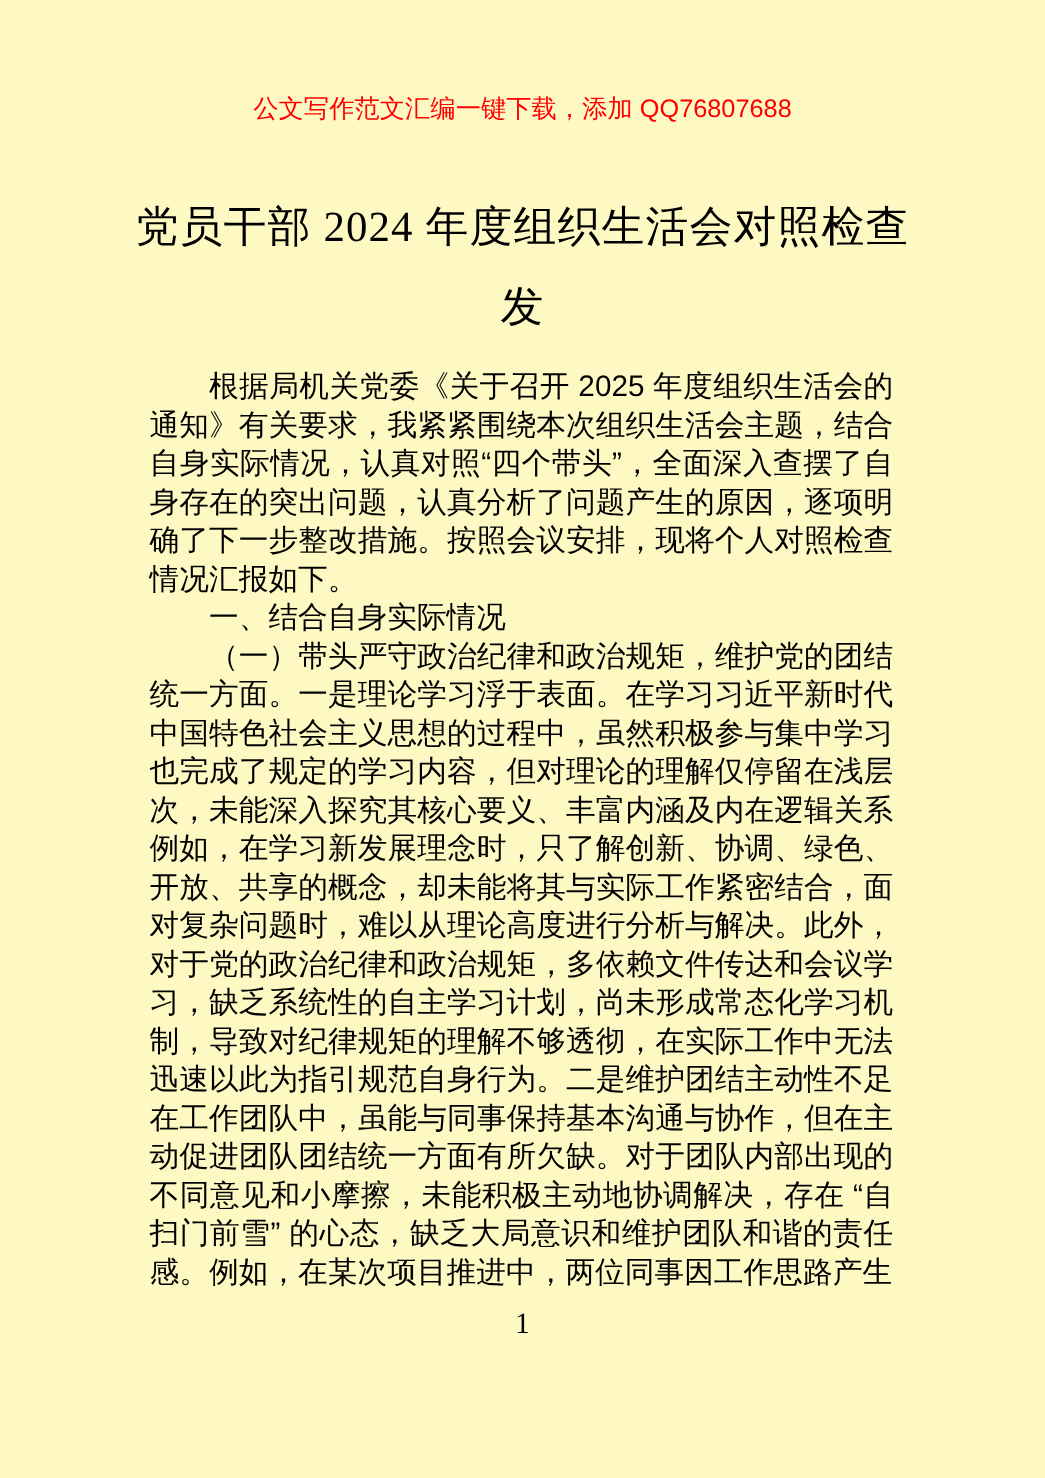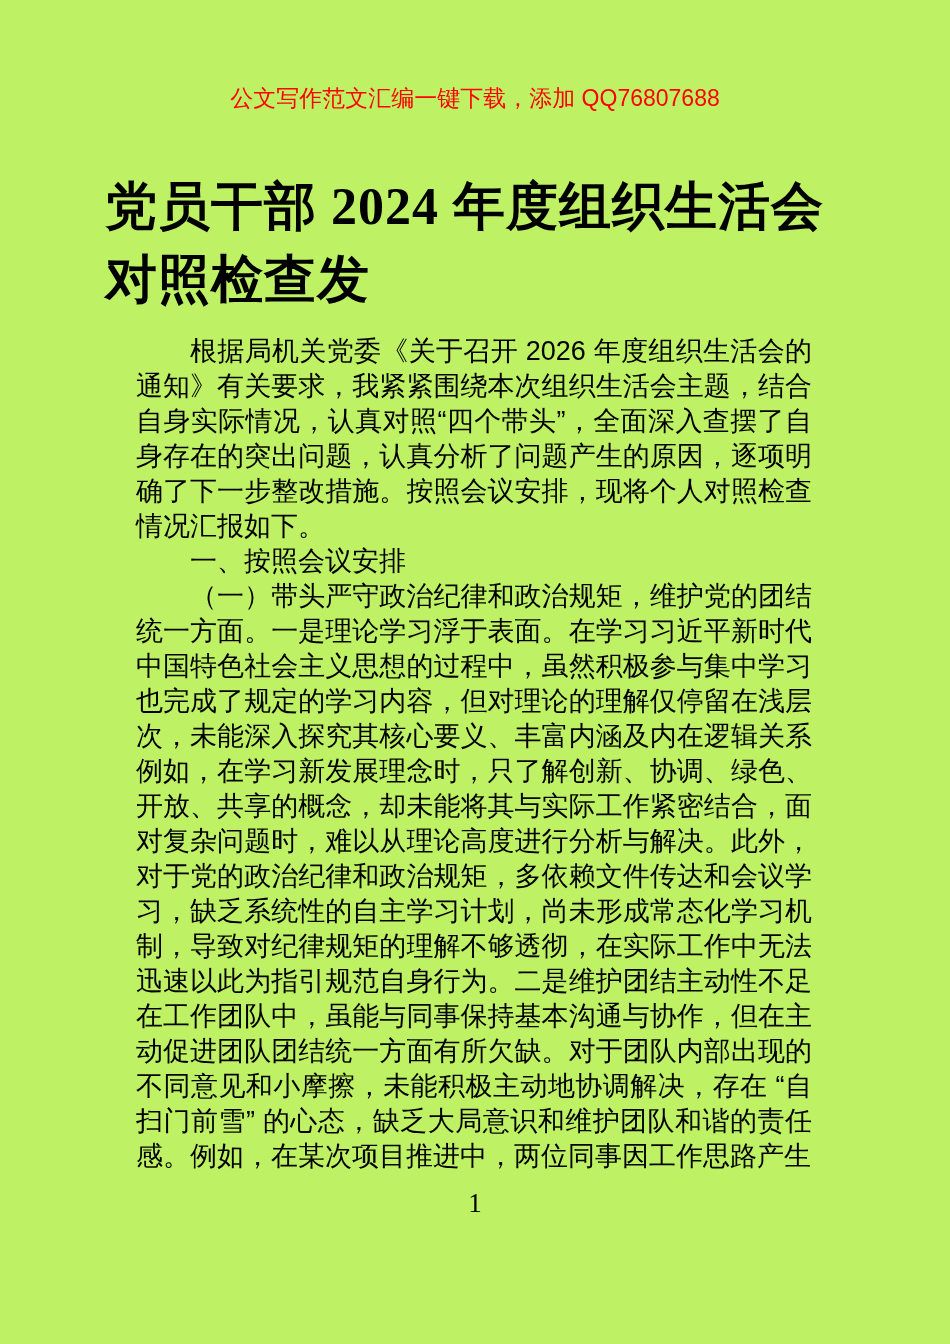--- a/index.html
+++ b/index.html
@@ -4,45 +4,45 @@
 <style>
   html, body {
     margin: 0;
     padding: 0;
     background: #ffffff;
   }
   .page {
     position: relative;
     width: 950px;
     height: 1344px;
-    background: #bef264;
+    background: #fef9c3;
     overflow: hidden;
     font-family: "Liberation Sans", sans-serif;
     color: #000000;
   }
   .header-note {
     position: absolute;
     top: 84px;
     left: 0;
     width: 100%;
     text-align: center;
     font-size: 23px;
     line-height: 28px;
     color: #ff0000;
     font-family: "Liberation Sans", sans-serif;
   }
   .doc-title {
     position: absolute;
     top: 170px;
     left: 105px;
     width: 740px;
-    text-align: left;
+    text-align: center;
     font-family: "Liberation Serif", serif;
-    font-weight: 700;
-    font-size: 52px;
+    font-weight: 400;
+    font-size: 39px;
     line-height: 73px;
     letter-spacing: 1px;
   }
   .doc-title .title-line {
     display: block;
   }
   .doc-body {
     position: absolute;
     top: 334px;
     left: 136px;
@@ -73,20 +73,20 @@
 
 <div class="page">
 
   <div class="header-note">公文写作范文汇编一键下载，添加 QQ76807688</div>
 
   <div class="doc-title">
     <span class="title-line">党员干部 2024 年度组织生活会对照检查发</span>
   </div>
 
   <div class="doc-body">
-    <p>根据局机关党委《关于召开 2026 年度组织生活会的通知》有关要求，我紧紧围绕本次组织生活会主题，结合自身实际情况，认真对照“四个带头”，全面深入查摆了自身存在的突出问题，认真分析了问题产生的原因，逐项明确了下一步整改措施。按照会议安排，现将个人对照检查情况汇报如下。</p>
-    <p>一、按照会议安排</p>
+    <p>根据局机关党委《关于召开 2025 年度组织生活会的通知》有关要求，我紧紧围绕本次组织生活会主题，结合自身实际情况，认真对照“四个带头”，全面深入查摆了自身存在的突出问题，认真分析了问题产生的原因，逐项明确了下一步整改措施。按照会议安排，现将个人对照检查情况汇报如下。</p>
+    <p>一、结合自身实际情况</p>
     <p>（一）带头严守政治纪律和政治规矩，维护党的团结统一方面。一是理论学习浮于表面。在学习习近平新时代中国特色社会主义思想的过程中，虽然积极参与集中学习也完成了规定的学习内容，但对理论的理解仅停留在浅层次，未能深入探究其核心要义、丰富内涵及内在逻辑关系例如，在学习新发展理念时，只了解创新、协调、绿色、开放、共享的概念，却未能将其与实际工作紧密结合，面对复杂问题时，难以从理论高度进行分析与解决。此外，对于党的政治纪律和政治规矩，多依赖文件传达和会议学习，缺乏系统性的自主学习计划，尚未形成常态化学习机制，导致对纪律规矩的理解不够透彻，在实际工作中无法迅速以此为指引规范自身行为。二是维护团结主动性不足在工作团队中，虽能与同事保持基本沟通与协作，但在主动促进团队团结统一方面有所欠缺。对于团队内部出现的不同意见和小摩擦，未能积极主动地协调解决，存在 “自扫门前雪” 的心态，缺乏大局意识和维护团队和谐的责任感。例如，在某次项目推进中，两位同事因工作思路产生</p>
   </div>
 
   <div class="page-number">1</div>
 
 </div>
 
 </body></html>

